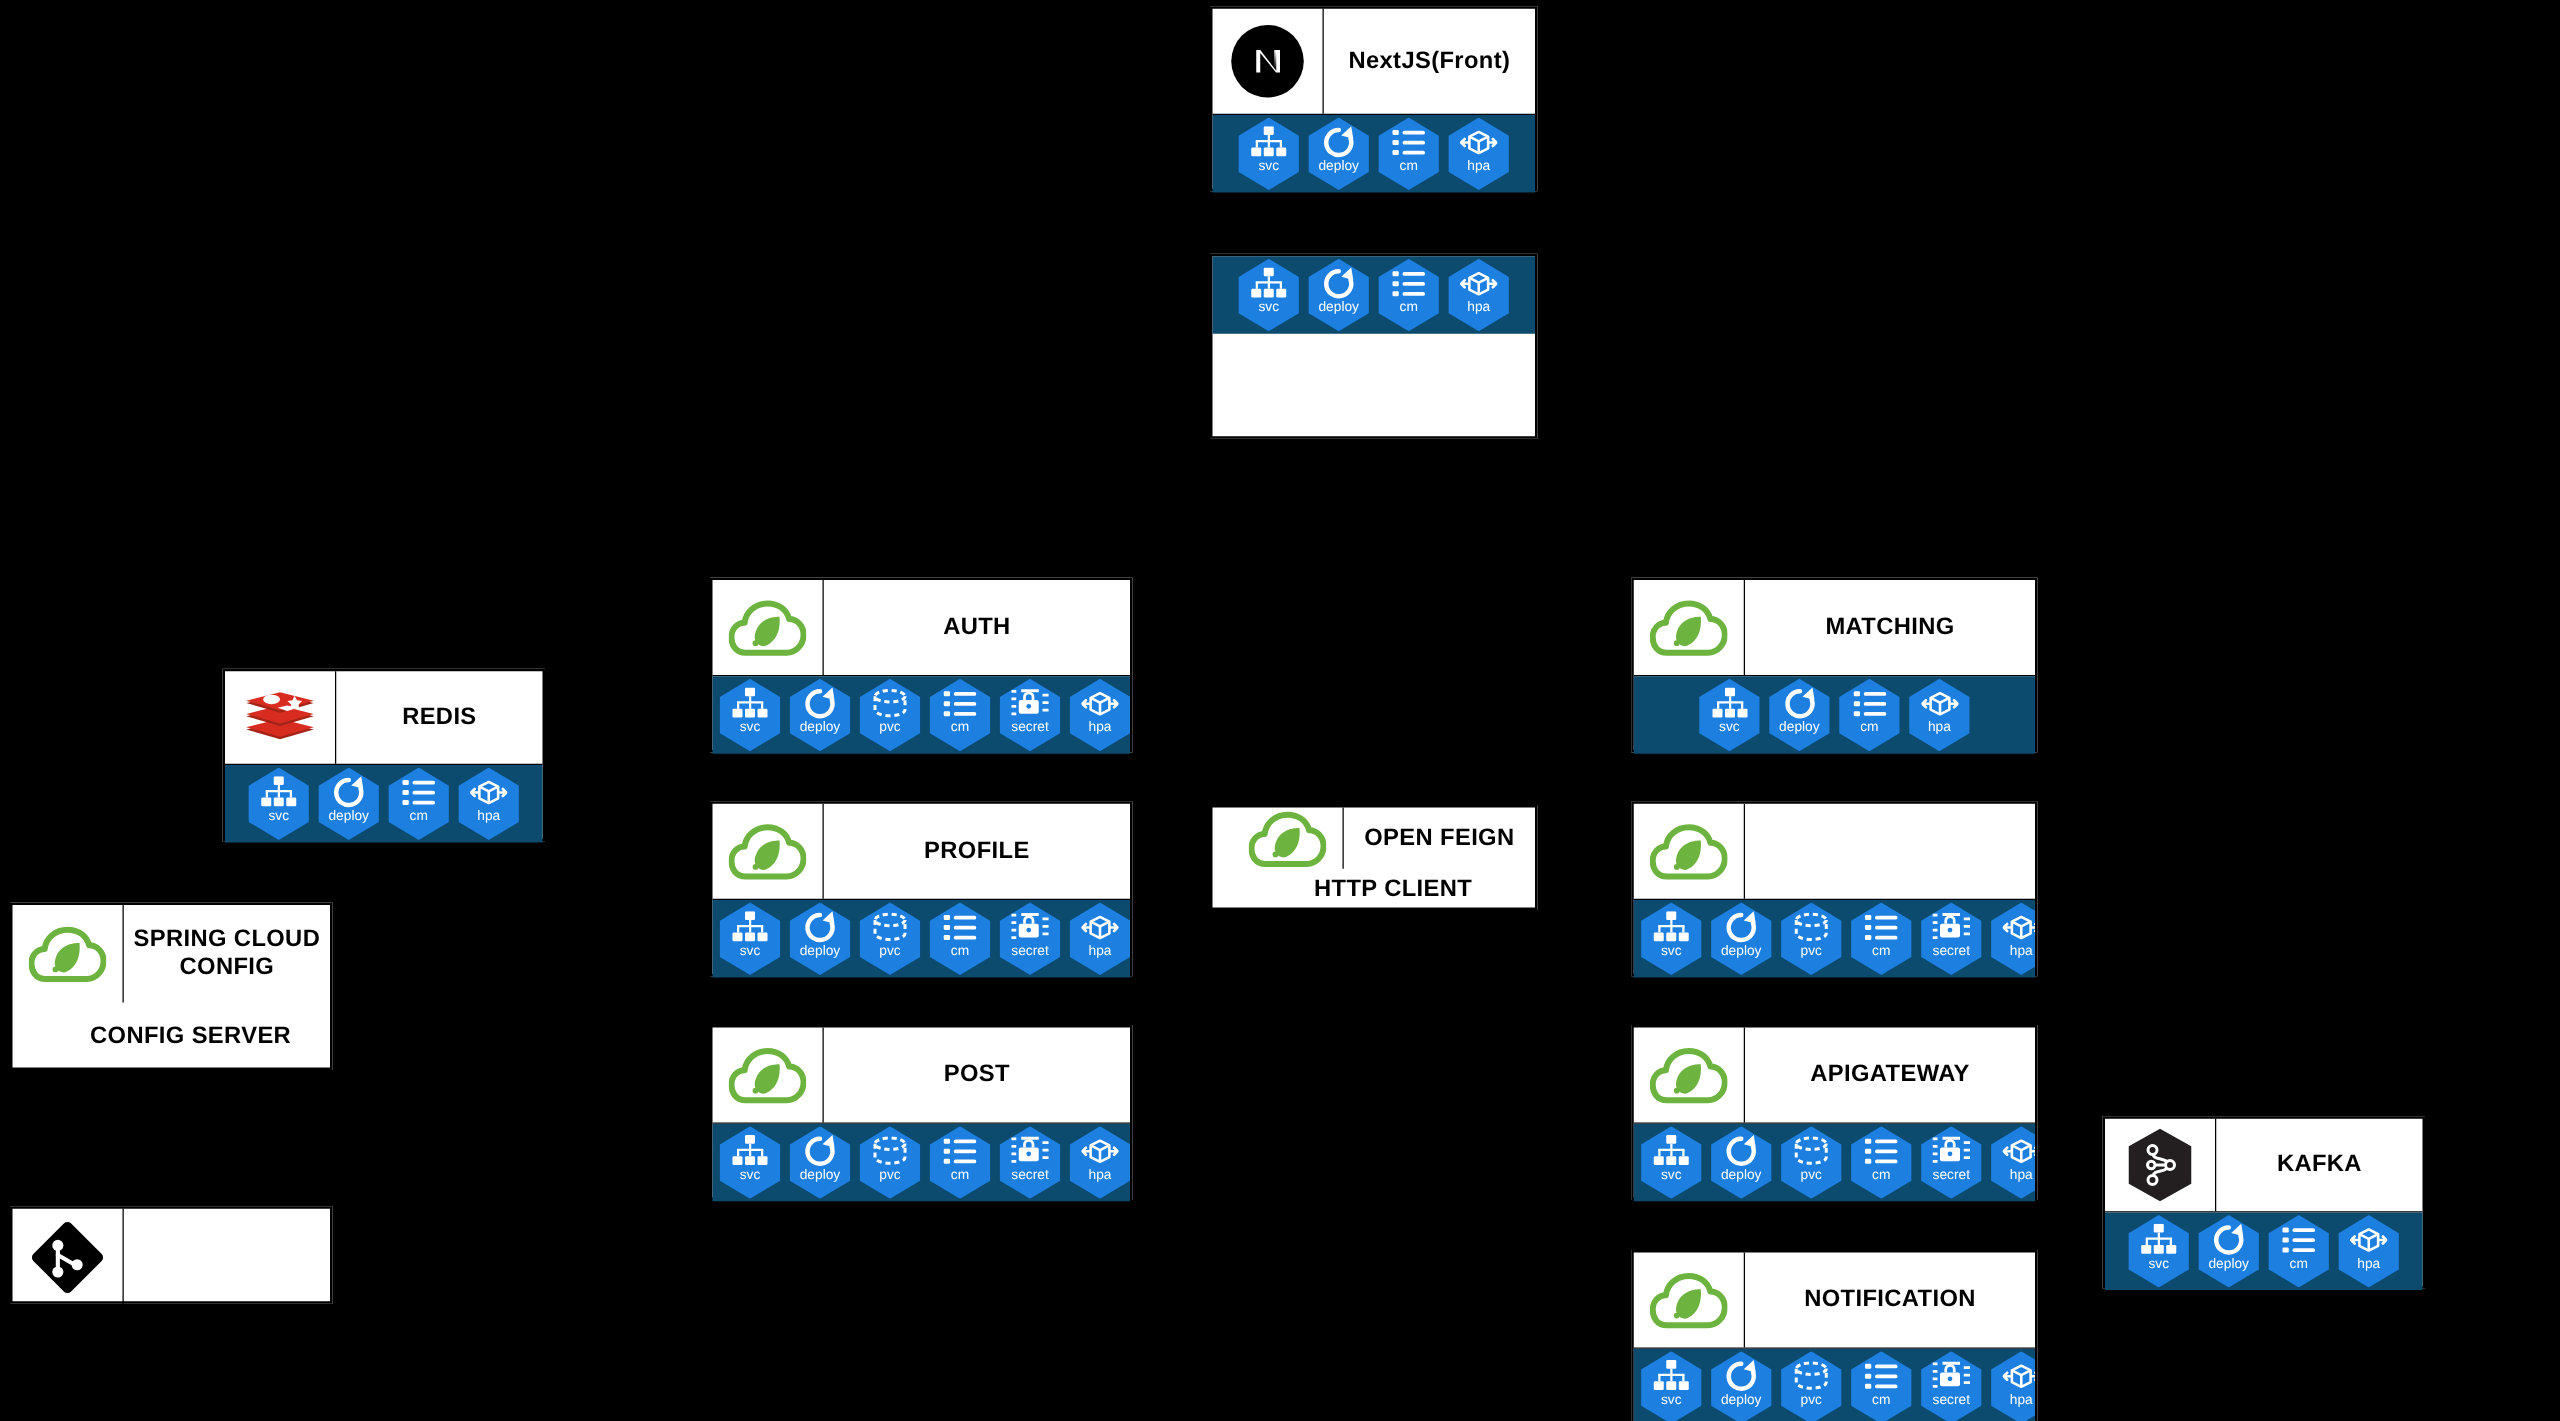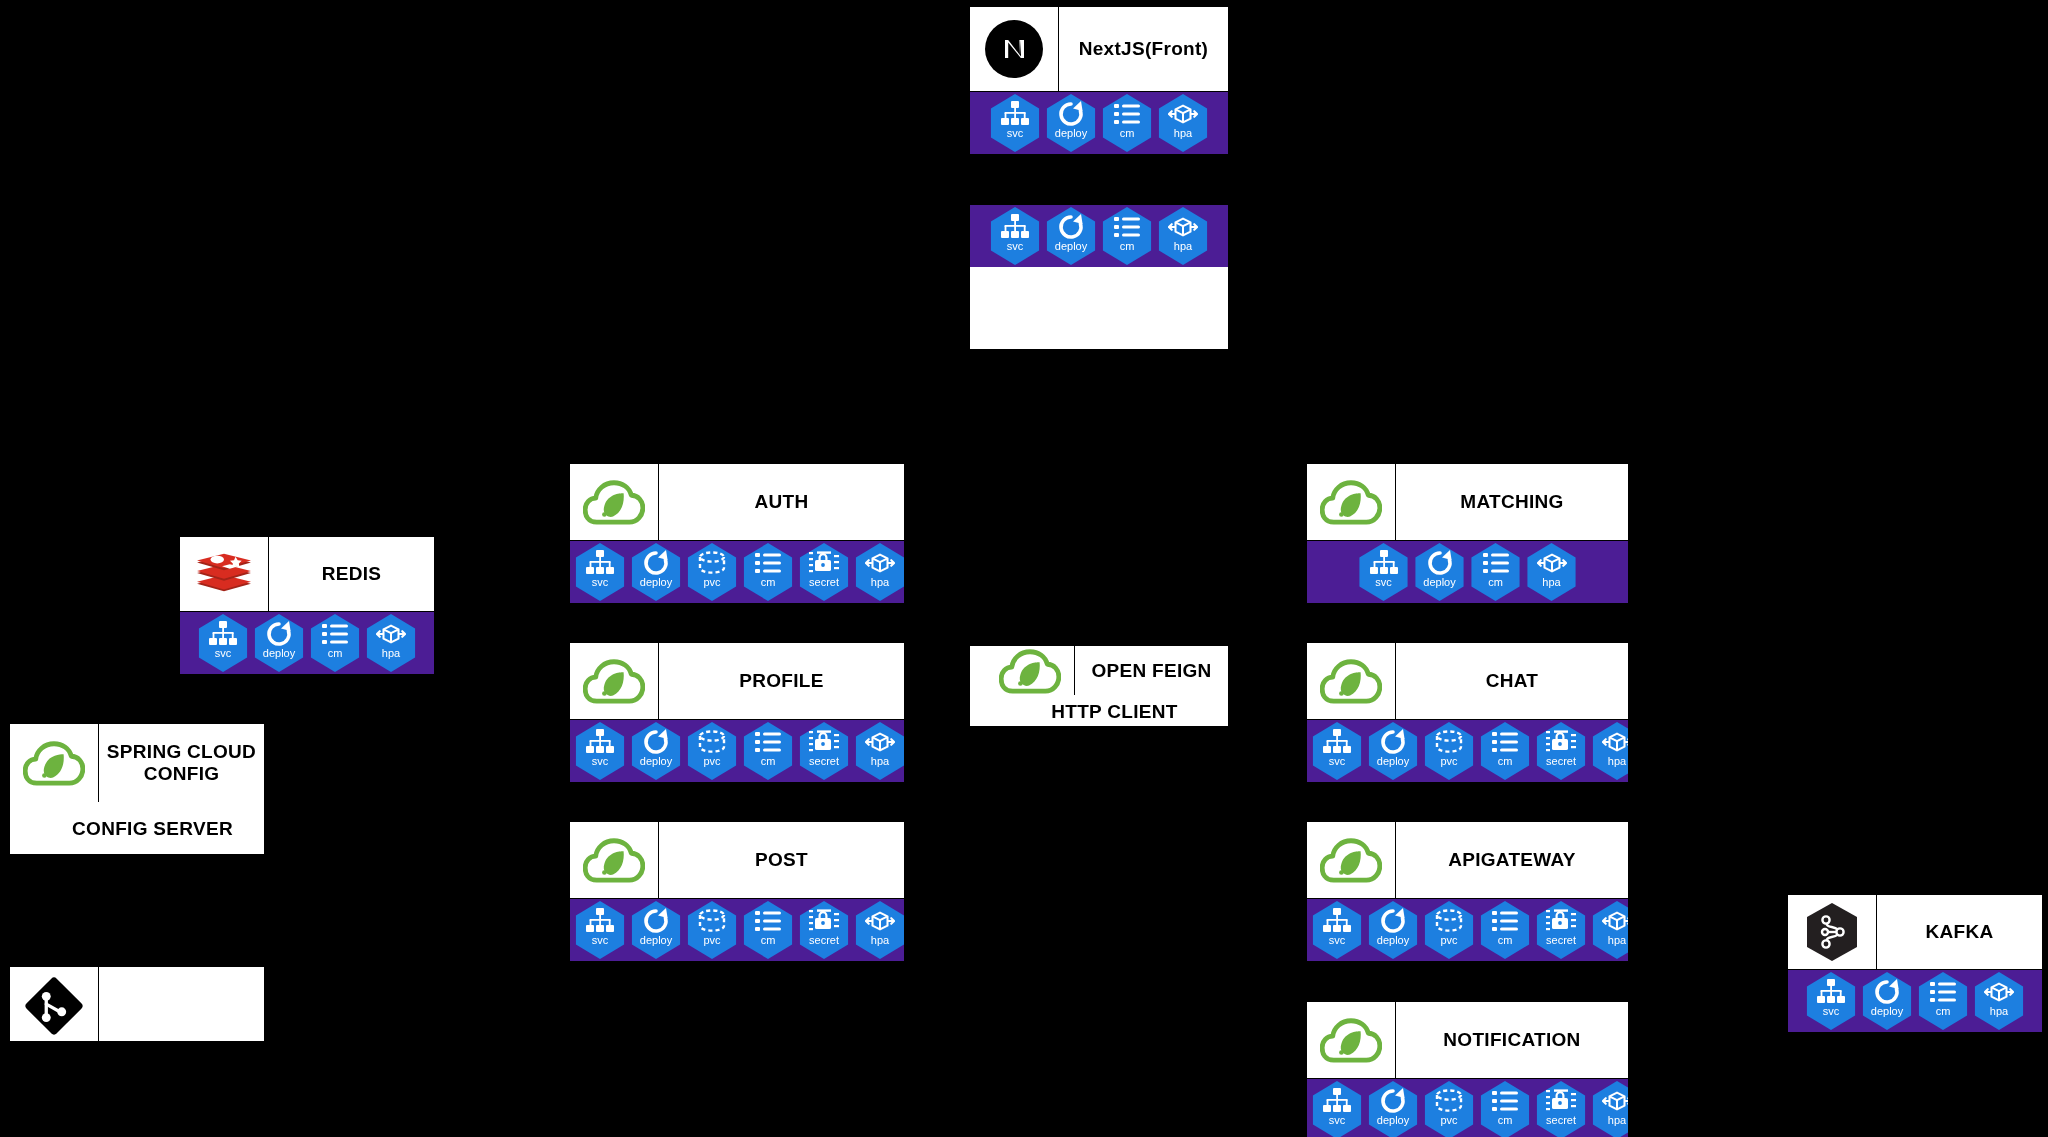--- a/index.html
+++ b/index.html
@@ -15,21 +15,21 @@
   .node.nobar .top{border-bottom:none;}
   .logo-cell{width:88px;flex:0 0 88px;border-right:1px solid #000;
              display:flex;align-items:center;justify-content:center;}
   .title-cell{flex:1;display:flex;align-items:center;justify-content:center;
               font-weight:bold;font-size:19px;color:#000;text-align:center;
               letter-spacing:.3px;line-height:1.15;padding:6px 6px;}
   .sub-cell{border-top:1px solid #000;display:flex;align-items:center;
             justify-content:center;font-weight:bold;font-size:19px;color:#000;
             letter-spacing:.3px;margin-left:31px;}
   .k8s-bar{display:flex;align-items:center;justify-content:flex-start;
-           gap:0px;padding:0 2px;background:#4c1d95;height:62px;overflow:hidden;}
+           gap:0px;padding:0 2px;background:#0c4a6e;height:62px;overflow:hidden;}
   .k8s-bar.center{justify-content:center;}
 
   
   .k8s{position:relative;width:56px;height:58px;flex:0 0 56px;
        display:flex;flex-direction:column;align-items:center;justify-content:center;}
   .k8s .hex{position:absolute;inset:0;background:#1d7fe0;
             clip-path:polygon(50% 0%,93% 25%,93% 75%,50% 100%,7% 75%,7% 25%);}
   .k8s .glyph{position:relative;z-index:2;width:30px;height:26px;
               display:flex;align-items:center;justify-content:center;margin-top:-6px;}
   .k8s .lbl{position:relative;z-index:2;color:#fff;font-size:11px;font-weight:500;
@@ -608,21 +608,20 @@
       <div class="node" style="left: 1305px; top: 641px; width: 325px; height: 140px;">
         <div class="top" style="height:76px">
        <div class="logo-cell">
             <svg class="spring" viewBox="0 0 64 52">
     <path d="M14 47 C5 47 2 40 2 34 C2 27 7 22 13 22 C14 13 22 6 32 6 C41 6 48 11 50 19
              C57 19 62 25 62 32 C62 40 56 47 48 47 Z" fill="#fff" stroke="#6db33f" stroke-width="5" stroke-linejoin="round"></path>
     <path d="M42 17 C42 17 26 16 22 30 C19 39 27 43 31 41 C40 37 43 27 42 17 Z" fill="#6db33f"></path>
     <circle cx="22" cy="39" r="2.4" fill="#6db33f"></circle>
   </svg>
           </div>
-       <div class="title-cell">CHAT</div>
      </div>
      <div class="k8s-bar">
        <div class="k8s">
             <div class="hex"></div>
             <div class="glyph">
               <svg viewBox="0 0 30 26" width="30" height="26">
                 <g fill="#fff">
         <rect x="11" y="0" width="8" height="7" rx="1"></rect>
         <rect x="1" y="17" width="8" height="7" rx="1"></rect>
         <rect x="11" y="17" width="8" height="7" rx="1"></rect>
@@ -1002,21 +1001,21 @@
                   <path d="M16 11 v10"></path>
                 </g>
         <path d="M7 12 l-6 0 M1 12 l3-3 M1 12 l3 3" stroke="#fff" stroke-width="2.2" fill="none" stroke-linecap="round"></path>
         <path d="M25 12 l6 0 M31 12 l-3-3 M31 12 l-3 3" stroke="#fff" stroke-width="2.2" fill="none" stroke-linecap="round"></path>
               </svg>
             </div>
             <div class="lbl">hpa</div>
           </div>
      </div>
       </div>
-      <div class="node" style="left: 1786px; top: 893px; width: 258px; height: 138px;">
+      <div class="node" style="left: 1682px; top: 893px; width: 258px; height: 138px;">
         <div class="top" style="height:74px">
        <div class="logo-cell">
             <svg class="kafka-logo" viewBox="0 0 56 60">
     <path d="M28 1 L53 15 V45 L28 59 L3 45 V15 Z" fill="#231f20"></path>
     <g fill="none" stroke="#fff" stroke-width="2.4">
       <circle cx="22" cy="18" r="3.6"></circle>
                 <circle cx="22" cy="42" r="3.6"></circle>
       <circle cx="36" cy="30" r="3.6"></circle>
                 <circle cx="21" cy="30" r="3"></circle>
       <path d="M24 30 h9"></path>

